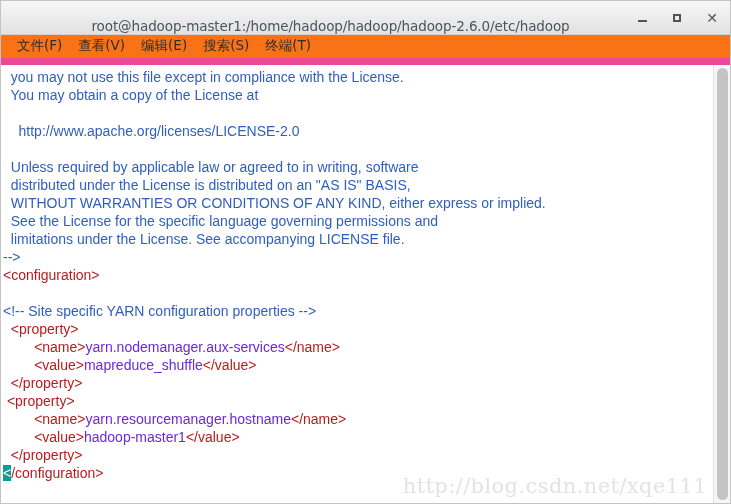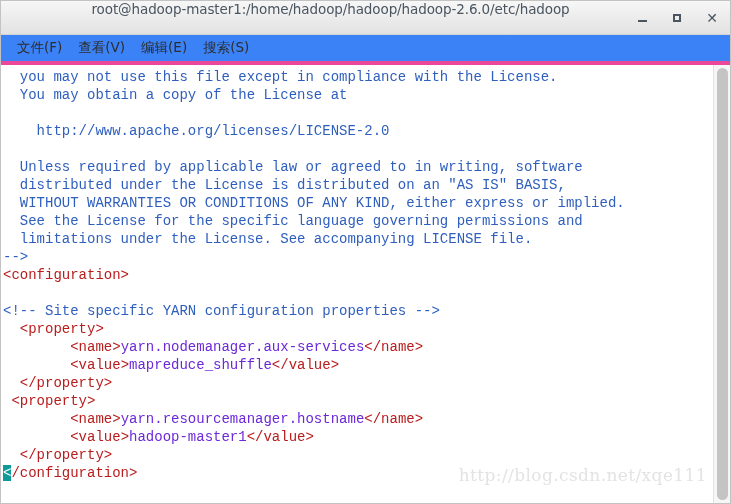--- a/index.html
+++ b/index.html
@@ -28,21 +28,21 @@
   }
 
   
   #titlebar {
     position: relative;
     height: 33px;
     flex: 0 0 33px;
     background: linear-gradient(to bottom, #f7f7f7 0%, #ebebeb 55%, #e2e2e2 100%);
     border-bottom: 1px solid #d2d2d2;
     display: flex;
-    align-items: flex-start;
+    align-items: flex-end;
     justify-content: center;
   }
   #title-text {
     font-family: "DejaVu Sans", sans-serif;
     font-size: 13.5px;
     color: #4a5560;
     letter-spacing: -0.1px;
     white-space: nowrap;
     padding-right: 70px;
   }
@@ -84,24 +84,24 @@
     line-height: 14px;
     font-weight: bold;
     color: #4a5560;
     font-family: "DejaVu Sans", sans-serif;
   }
 
   
   #menubar {
     height: 30px;
     flex: 0 0 30px;
-    background: #3b82f6;
-    border-bottom: 4px solid #ec4899;
-    display: flex;
-    align-items: center;
+    background: #f97316;
+    border-bottom: 7px solid #ec4899;
+    display: flex;
+    align-items: flex-end;
     padding-left: 8px;
     box-sizing: border-box;
   }
   .menu-item {
     font-family: "DejaVu Sans", sans-serif;
     font-size: 13.5px;
     color: #2d2d2d;
     padding: 3px 8px;
     white-space: nowrap;
     cursor: default;
@@ -118,21 +118,21 @@
   #terminal {
     flex: 1 1 auto;
     position: relative;
     background: #ffffff;
     overflow: hidden;
     padding: 3px 0 0 2px;
     box-sizing: border-box;
   }
 
   #screen {
-    font-family: Liberation Mono, monospace;
+    font-family: Liberation Sans, sans-serif;
     font-size: 14px;
     line-height: 18px;
     white-space: pre;
     position: relative;
     z-index: 2;
   }
   .line {
     height: 18px;
     white-space: pre;
   }
@@ -157,23 +157,23 @@
     color: #1b1b1b;
     white-space: pre;
     z-index: 3;
   }
   #status-file { position: absolute; left: 0; }
 
   
   #watermark {
     position: absolute;
     right: 6px;
-    bottom: 18px;
+    bottom: 5px;
     font-family: "DejaVu Serif", serif;
-    font-size: 17px;
+    font-size: 21px;
     color: #e3e3e3;
     letter-spacing: 0.4px;
     white-space: nowrap;
     z-index: 1;
     pointer-events: none;
   }
 
   
   #scrollbar {
     flex: 0 0 17px;
@@ -210,20 +210,21 @@
           <span class="close-glyph">✕</span>
         </div>
     </div>
   </div>
 
   <div id="menubar">
     <div class="menu-item">文件(F)</div>
     <div class="menu-item">查看(V)</div>
     <div class="menu-item">编辑(E)</div>
     <div class="menu-item">搜索(S)</div>
+    <div class="menu-item">终端(T)</div>
   </div>
 
   <div id="body-wrap">
     <div id="terminal">
       <div id="watermark">http://blog.csdn.net/xqe111</div>
       <div id="screen"><div class="line"><span class="c-comment">  you may not use this file except in compliance with the License.</span></div><div class="line"><span class="c-comment">  You may obtain a copy of the License at</span></div><div class="line">&nbsp;</div><div class="line"><span class="c-comment">    http://www.apache.org/licenses/LICENSE-2.0</span></div><div class="line">&nbsp;</div><div class="line"><span class="c-comment">  Unless required by applicable law or agreed to in writing, software</span></div><div class="line"><span class="c-comment">  distributed under the License is distributed on an "AS IS" BASIS,</span></div><div class="line"><span class="c-comment">  WITHOUT WARRANTIES OR CONDITIONS OF ANY KIND, either express or implied.</span></div><div class="line"><span class="c-comment">  See the License for the specific language governing permissions and</span></div><div class="line"><span class="c-comment">  limitations under the License. See accompanying LICENSE file.</span></div><div class="line"><span class="c-comment">--&gt;</span></div><div class="line"><span class="c-tag">&lt;configuration&gt;</span></div><div class="line">&nbsp;</div><div class="line"><span class="c-comment">&lt;!-- Site specific YARN configuration properties --&gt;</span></div><div class="line"><span class="c-text">  </span><span class="c-tag">&lt;property&gt;</span></div><div class="line"><span class="c-text">        </span><span class="c-tag">&lt;name&gt;</span><span class="c-text">yarn.nodemanager.aux-services</span><span class="c-tag">&lt;/name&gt;</span></div><div class="line"><span class="c-text">        </span><span class="c-tag">&lt;value&gt;</span><span class="c-text">mapreduce_shuffle</span><span class="c-tag">&lt;/value&gt;</span></div><div class="line"><span class="c-text">  </span><span class="c-tag">&lt;/property&gt;</span></div><div class="line"><span class="c-text"> </span><span class="c-tag">&lt;property&gt;</span></div><div class="line"><span class="c-text">        </span><span class="c-tag">&lt;name&gt;</span><span class="c-text">yarn.resourcemanager.hostname</span><span class="c-tag">&lt;/name&gt;</span></div><div class="line"><span class="c-text">        </span><span class="c-tag">&lt;value&gt;</span><span class="c-text">hadoop-master1</span><span class="c-tag">&lt;/value&gt;</span></div><div class="line"><span class="c-text">  </span><span class="c-tag">&lt;/property&gt;</span></div><div class="line"><span class="c-cursor">&lt;</span><span class="c-tag">/configuration&gt;</span></div></div>
       <div id="statusline">
         <span id="status-file">"yarn-site.xml" 26L, 923C</span>
         
         

